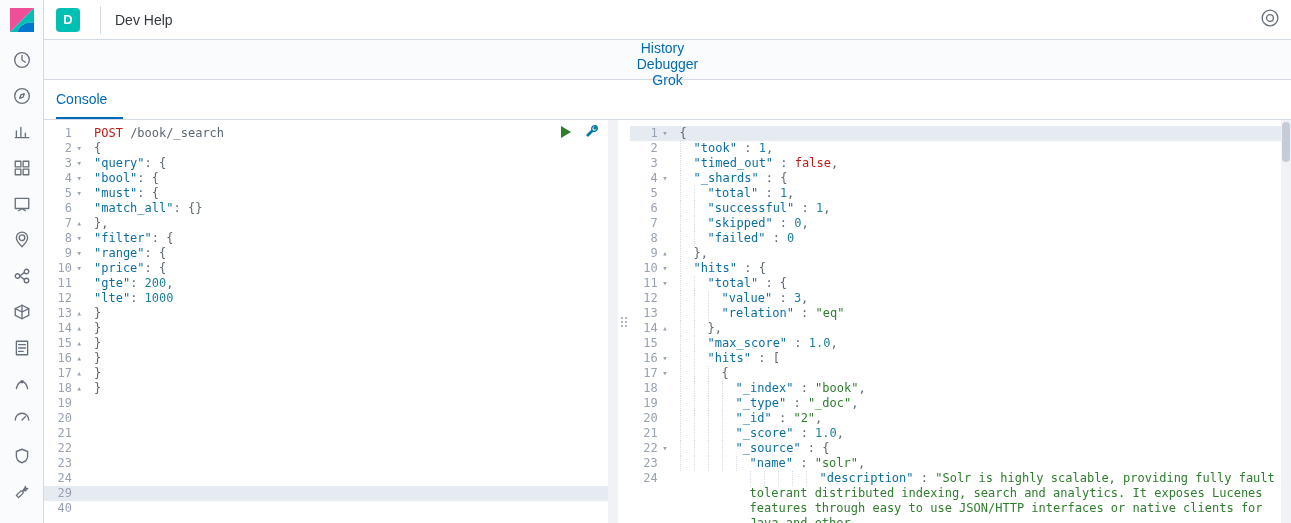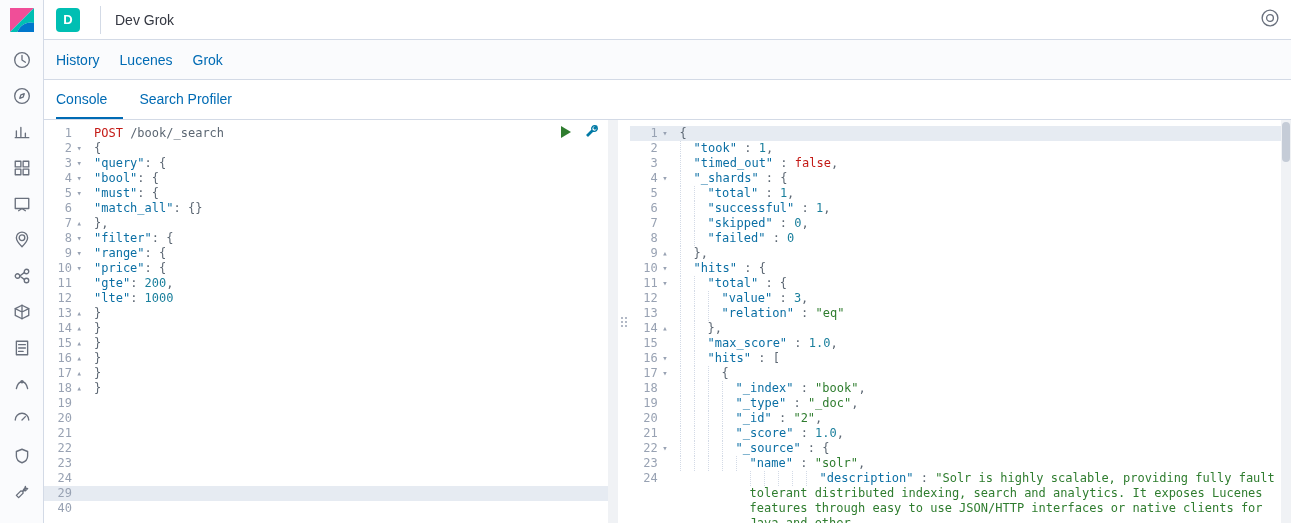--- a/index.html
+++ b/index.html
@@ -13,21 +13,21 @@
 
 .main { flex: 1; display: flex; flex-direction: column; }
 .topbar { height: 40px; border-bottom: 1px solid #d3dae6; display: flex; align-items: center; padding: 0 12px; }
 .app-badge { width: 24px; height: 24px; background: #00bfb3; border-radius: 4px; display: flex; align-items: center; justify-content: center; color: #fff; font-weight: 700; font-size: 13px; margin-right: 6px; }
 .topbar-divider { width: 1px; height: 28px; background: #d3dae6; margin: 0 14px; }
 .app-title { color: #343741; font-size: 14px; }
 .topbar-spacer { flex: 1; }
 .help-icon { color: #69707d; cursor: pointer; }
 .help-icon svg { width: 18px; height: 18px; }
 
-.menubar { height: 40px; border-bottom: 1px solid #d3dae6; display: flex; align-items: center; padding: 0 12px; background: #fafbfd; }
+.menubar { height: 40px; border-bottom: 1px solid #d3dae6; display: flex; align-items: center; padding: 0 12px; background: #fafbfd; flex-direction: column; }
 .menubar a { color: #006bb4; padding: 0 10px; cursor: pointer; font-size: 14px; }
 .menubar a:first-child { padding-left: 0; }
 
 .tabs { height: 40px; border-bottom: 1px solid #d3dae6; display: flex; align-items: stretch; padding: 0 12px; }
 .tab { padding: 0 16px; display: flex; align-items: center; color: #006bb4; cursor: pointer; font-size: 14px; border-bottom: 2px solid transparent; }
 .tab.active { border-bottom-color: #006bb4; font-weight: 500; }
 .tab:first-child { padding-left: 0; }
 
 .editor-area { flex: 1; display: flex; position: relative; overflow: hidden; }
 .pane { position: relative; display: flex; overflow: hidden; }
@@ -158,39 +158,38 @@
             <path d="M11 3a3 3 0 01-4 4L3 11l2 2 4-4a3 3 0 014-4l-2 2-1-1z"></path>
           </svg>
         </div>
       </div>
   </div>
 
   <div class="main">
     <div class="topbar">
       <div class="app-badge">D</div>
       <div class="topbar-divider"></div>
-      <div class="app-title">Dev Grok</div>
+      <div class="app-title">Dev Help</div>
       <div class="topbar-spacer"></div>
       <div class="help-icon">
         <svg viewBox="0 0 16 16" fill="none" stroke="currentColor" stroke-width="1.2">
             <circle cx="8" cy="8" r="7"></circle>
             <circle cx="8" cy="8" r="3"></circle>
           </svg>
       </div>
     </div>
 
     <div class="menubar">
       <a>History</a>
-      <a>Lucenes</a>
+      <a>Debugger</a>
       <a>Grok</a>
     </div>
 
     <div class="tabs">
       <div class="tab active">Console</div>
-      <div class="tab">Search Profiler</div>
     </div>
 
     <div class="editor-area">
       <div class="pane pane-left">
         <div class="gutter" id="req-gutter">
             <div class="gutter-line">
               <span class="ln">1</span>
               <span class="fold-marker"></span>
             </div>
             <div class="gutter-line">

